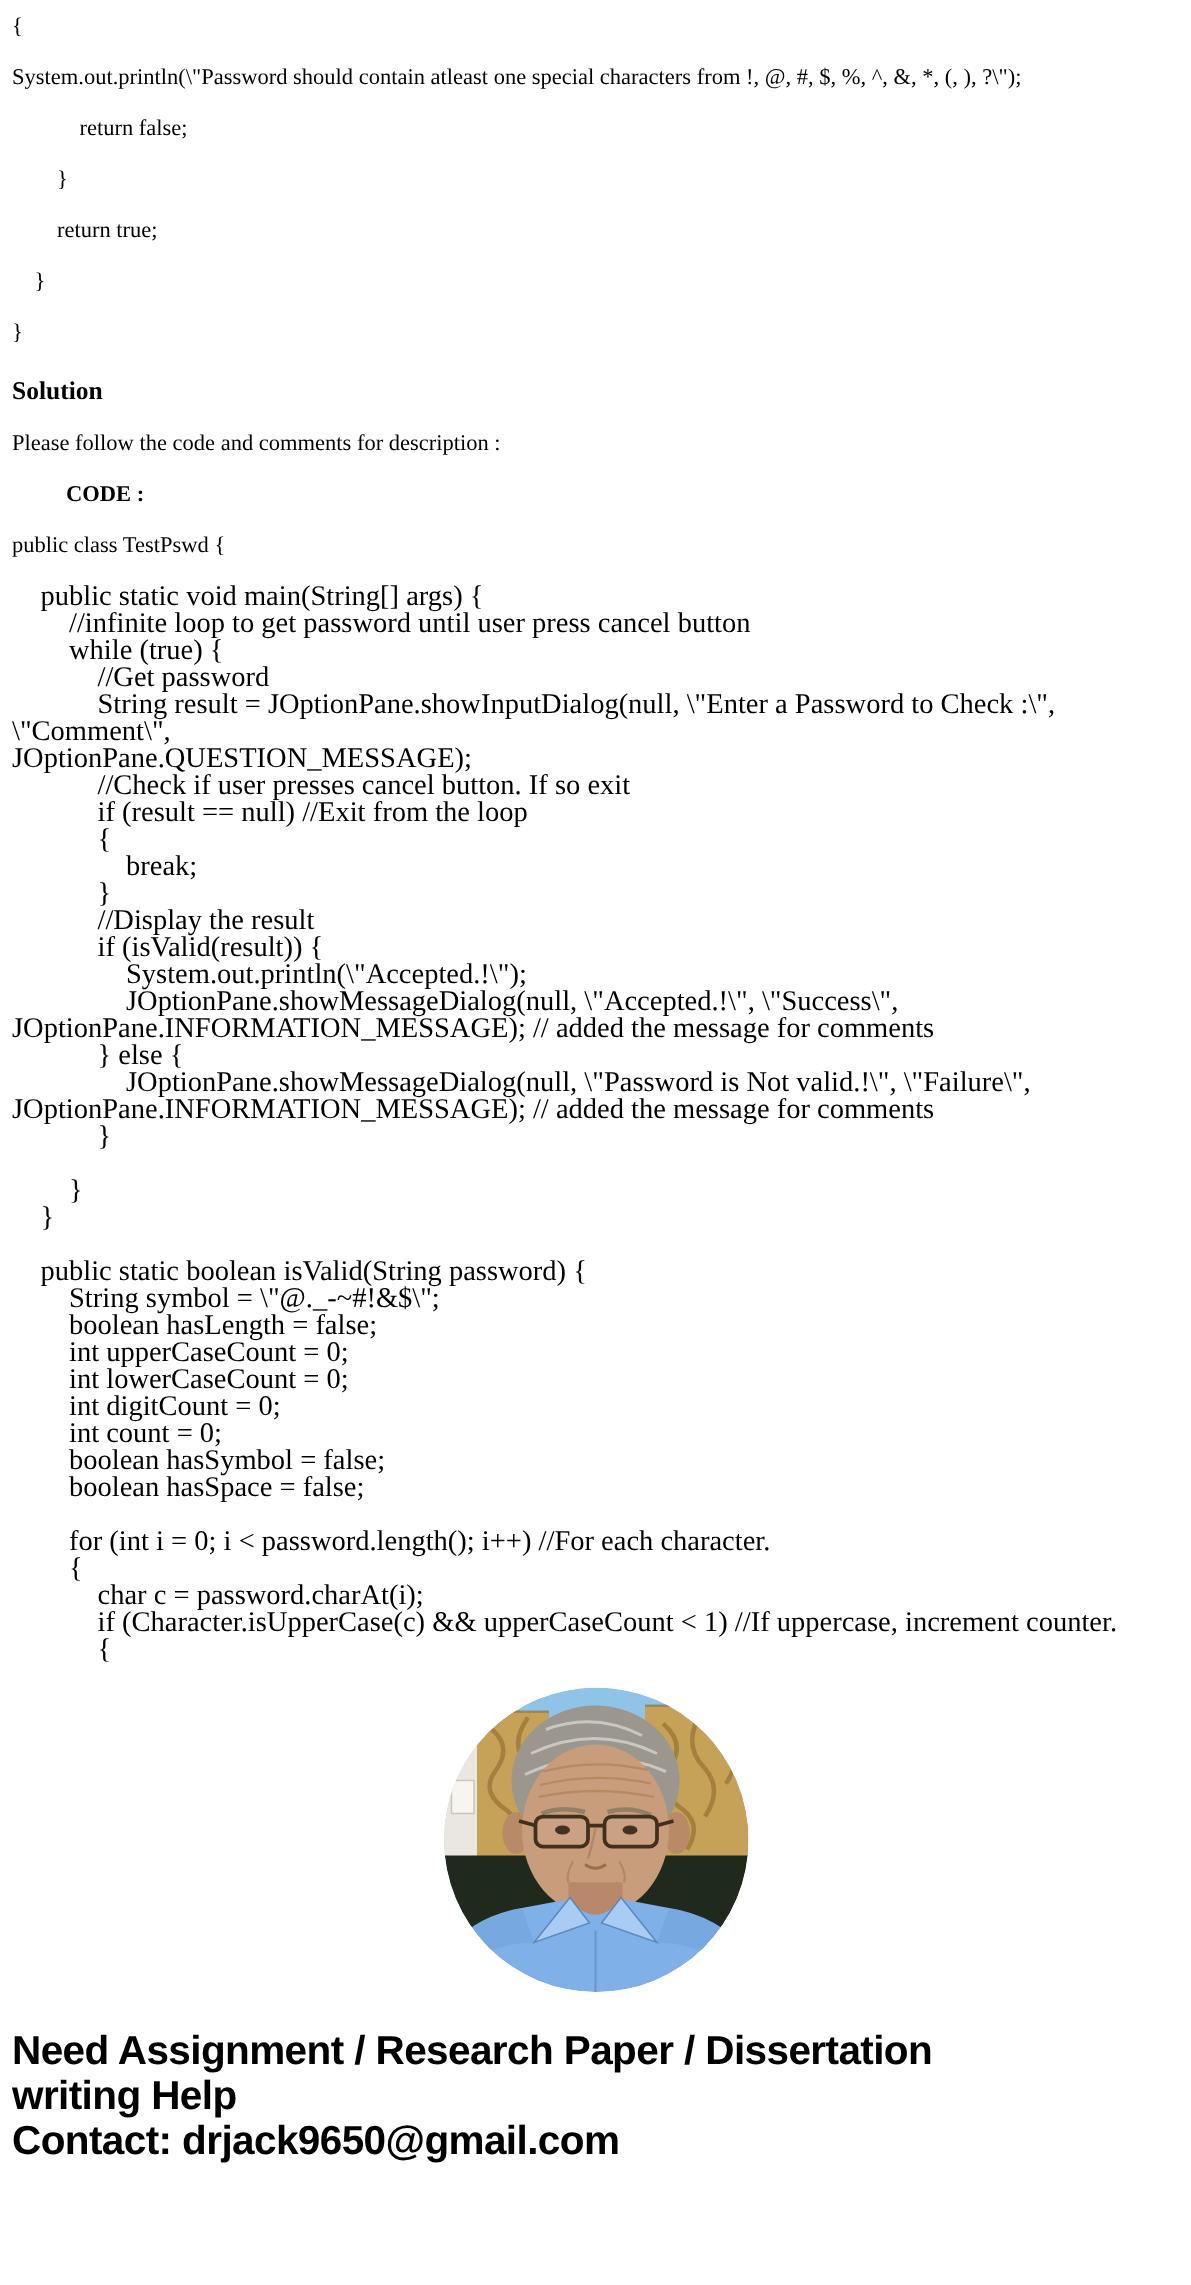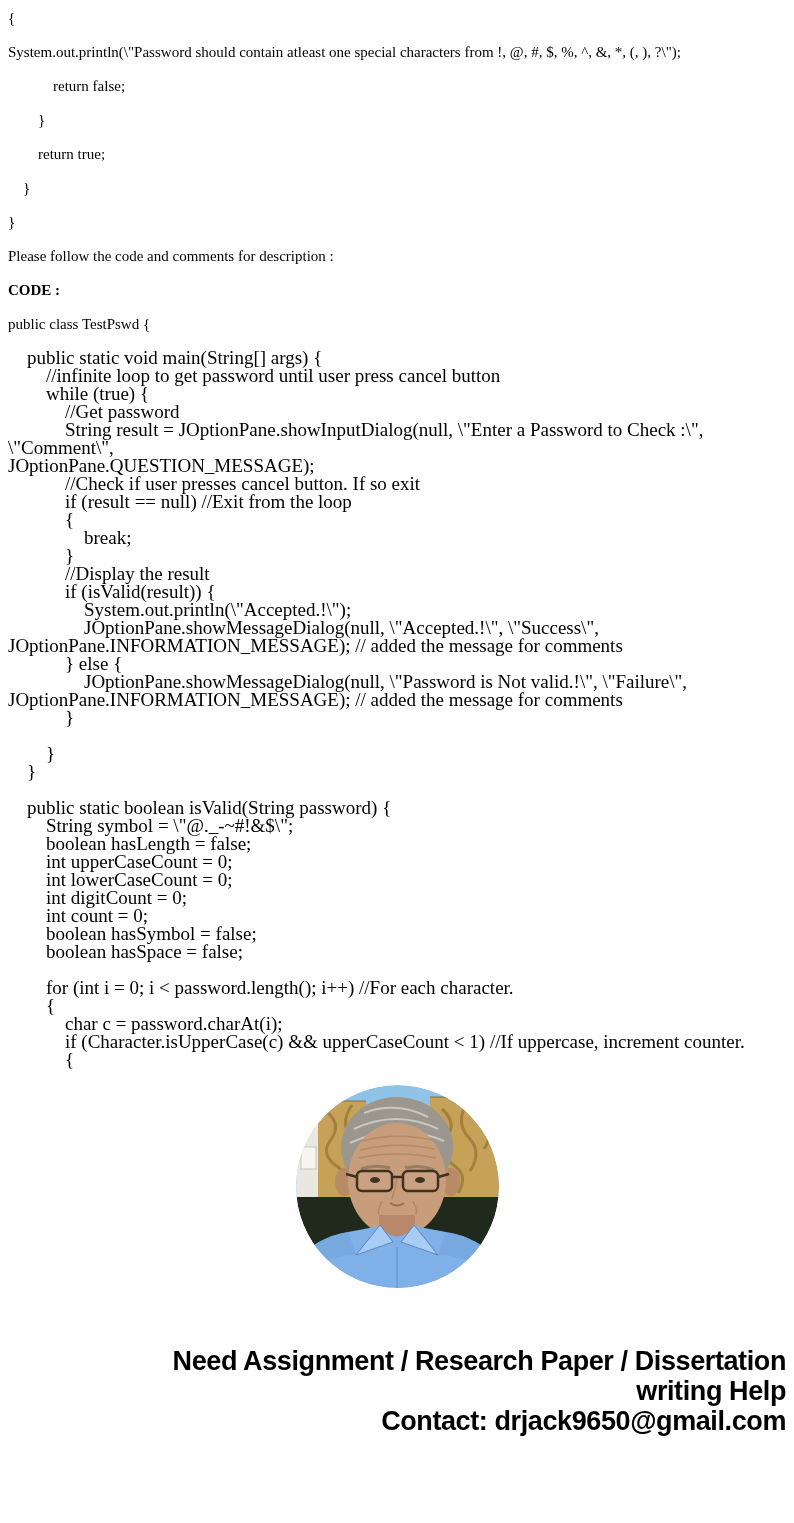--- a/index.html
+++ b/index.html
@@ -9,21 +9,21 @@
     color: #000000;
     font-family: "Liberation Serif", serif;
   }
   .doc { padding: 9px 8px 0 8px; }
   .ln {
     font-size: 15px;
     line-height: 18px;
     margin: 0 0 16px 0;
     white-space: pre-wrap;
   }
-  .bold { font-weight: bold; }
+  .bold { font-weight: bold; margin-left: 36px; }
   .hd {
     font-size: 17px;
     line-height: 20px;
     font-weight: bold;
     margin: 20px 0 16px 0;
   }
   .code {
     font-size: 19px;
     line-height: 18px;
     white-space: pre-wrap;
@@ -31,23 +31,23 @@
   }
   .avatar {
     width: 203px;
     height: 203px;
     margin: 10px auto 0 auto;
     border-radius: 50%;
     overflow: hidden;
   }
   .avatar svg { display: block; width: 100%; height: 100%; }
   .footer {
-    margin-top: 58px;
+    margin-top: 24px;
     padding-bottom: 27px;
-    text-align: right;
+    text-align: left;
     font-family: "Liberation Sans", sans-serif;
     font-weight: 700;
     font-size: 27px;
     line-height: 30px;
     letter-spacing: -0.4px;
     color: #000000;
   }
 </style>
 </head>
 <body>
@@ -55,20 +55,21 @@
 <div class="doc">
 
   <p class="ln">{</p>
   <p class="ln">System.out.println(\"Password should contain atleast one special characters from !, @, #, $, %, ^, &amp;, *, (, ), ?\");</p>
   <p class="ln">            return false;</p>
   <p class="ln">        }</p>
   <p class="ln">        return true;</p>
   <p class="ln">    }</p>
   <p class="ln">}</p>
 
+  <h2 class="hd">Solution</h2>
 
   <p class="ln">Please follow the code and comments for description :</p>
   <p class="ln bold">CODE :</p>
   <p class="ln">public class TestPswd {</p>
 
   <div class="code">    public static void main(String[] args) {
         //infinite loop to get password until user press cancel button
         while (true) {
             //Get password
             String result = JOptionPane.showInputDialog(null, \"Enter a Password to Check :\", \"Comment\",

